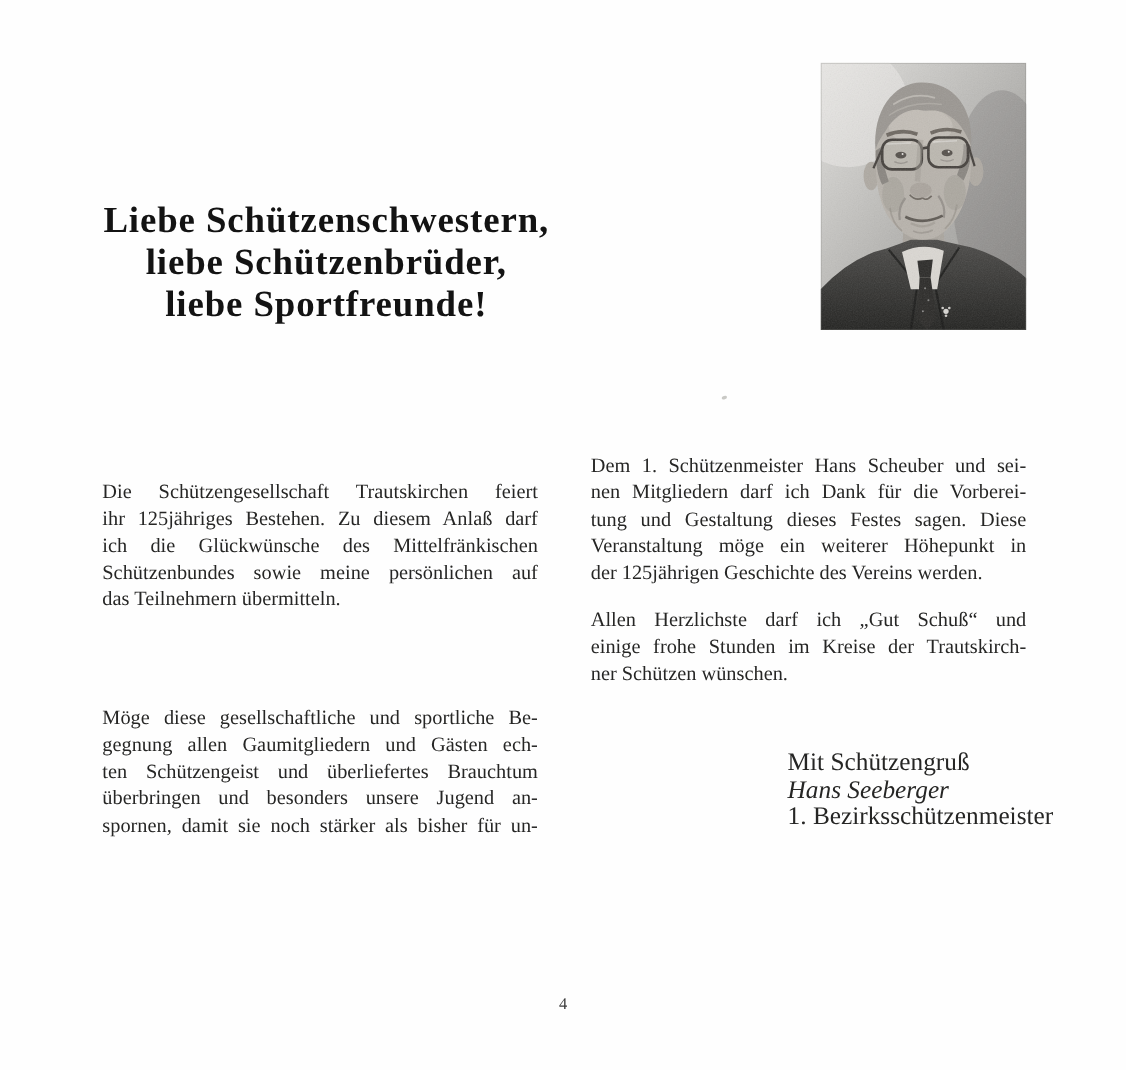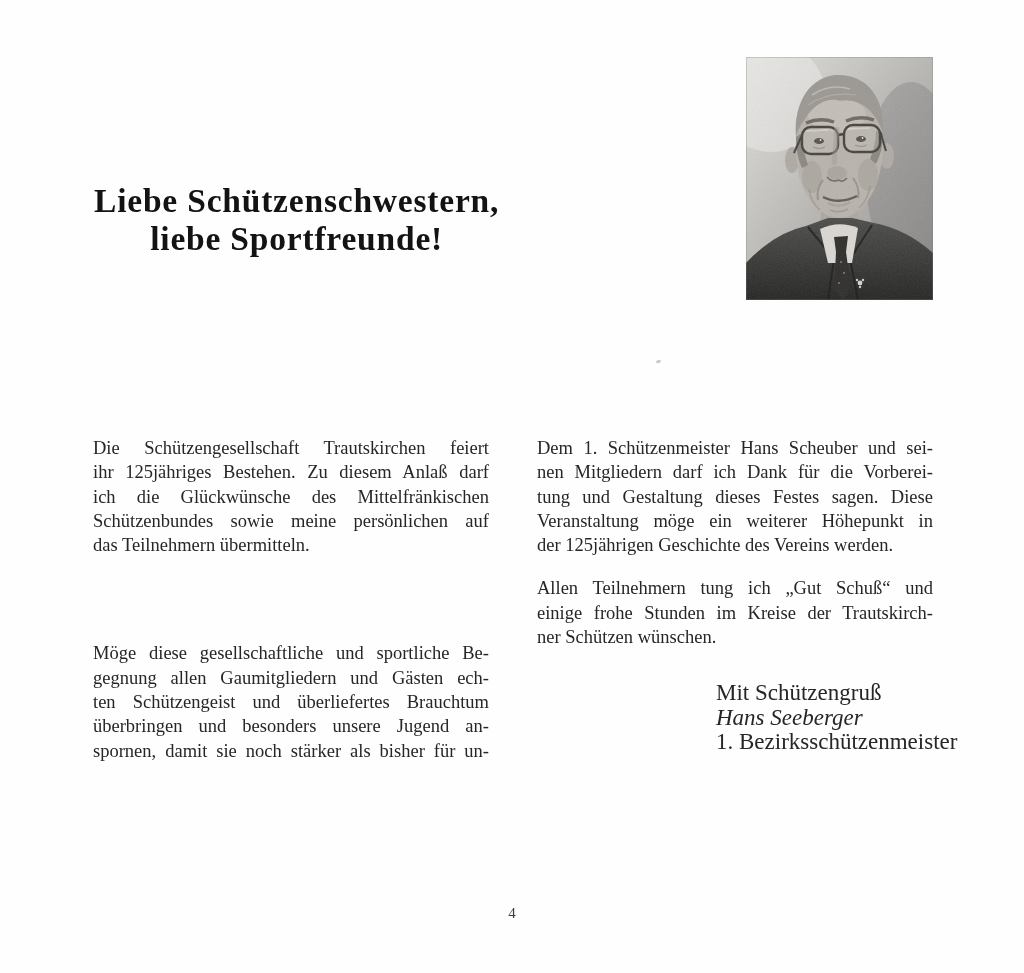--- a/index.html
+++ b/index.html
@@ -18,21 +18,21 @@
   }
 
   .photo { position:absolute; left:746px; top:57px; width:187px; height:243px; }
   .photo svg { display:block; width:100%; height:100%; }
 
   .col {
     position:absolute; width:396px;
     font-size:18.5px; line-height:24.3px; color:#262625;font-family:Liberation Serif, serif;
   }
   .col-left  { left:93px;  top:436px; }
-  .col-right { left:537px; top:436px; }
+  .col-right { left:537px; top:412px; }
 
   .jl { text-align:justify; text-align-last:justify; }
   .jl.last { text-align:left; text-align-last:left; }
 
   .para2-left  { margin-top:84px; }
   .para2-right { margin-top:19px; }
 
   .signature {
     position:absolute; left:716px; top:681px;
     font-size:23px; line-height:24.5px; color:#262625; white-space:nowrap;
@@ -49,20 +49,21 @@
     background:#c9c9c5; border-radius:50%; transform:rotate(-20deg);
   }
 </style>
 </head>
 <body>
 
 <div class="page">
 
   <div class="heading">
     <div>Liebe Schützenschwestern,</div>
+    <div>liebe Schützenbrüder,</div>
     <div>liebe Sportfreunde!</div>
   </div>
 
   <figure class="photo">
     <svg viewBox="0 0 187 243" xmlns="http://www.w3.org/2000/svg">
       <defs>
         <linearGradient id="bgGrad" x1="0" y1="0" x2="1" y2="1">
           <stop offset="0" stop-color="#e3e2df"></stop>
           <stop offset="0.45" stop-color="#bcbbb8"></stop>
           <stop offset="1" stop-color="#8d8c89"></stop>
@@ -180,21 +181,21 @@
 
   <div class="col col-right">
     <div class="para">
       <div class="jl">Dem 1. Schützenmeister Hans Scheuber und sei-</div>
       <div class="jl">nen Mitgliedern darf ich Dank für die Vorberei-</div>
       <div class="jl">tung und Gestaltung dieses Festes sagen. Diese</div>
       <div class="jl">Veranstaltung möge ein weiterer Höhepunkt in</div>
       <div class="jl last">der 125jährigen Geschichte des Vereins werden.</div>
     </div>
     <div class="para para2-right">
-      <div class="jl">Allen Teilnehmern tung ich „Gut Schuß“ und</div>
+      <div class="jl">Allen Herzlichste darf ich „Gut Schuß“ und</div>
       <div class="jl">einige frohe Stunden im Kreise der Trautskirch-</div>
       <div class="jl last">ner Schützen wünschen.</div>
     </div>
   </div>
 
   <div class="signature">
     <div>Mit Schützengruß</div>
     <div class="sig-name">Hans Seeberger</div>
     <div>1. Bezirksschützenmeister</div>
   </div>

